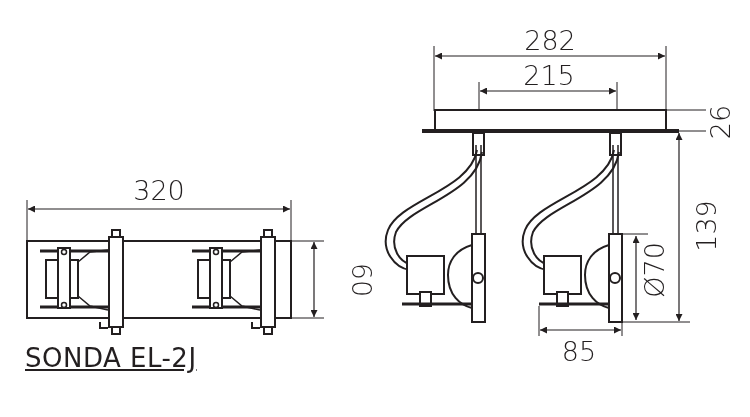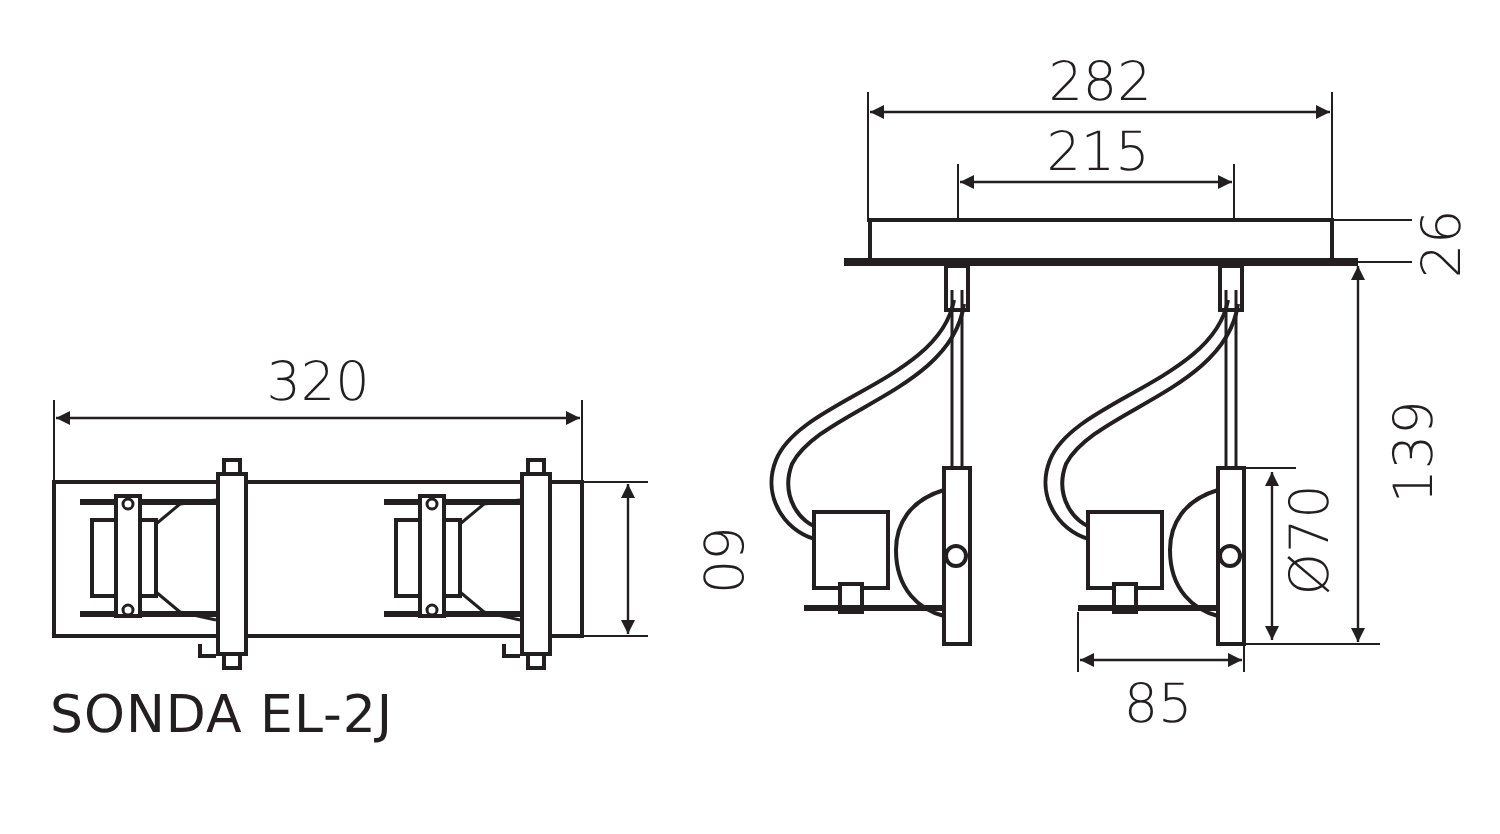--- a/index.html
+++ b/index.html
@@ -1,20 +1,20 @@
 <!DOCTYPE html>
 <html><head>
 <meta charset="utf-8">
 <style>
   html, body { margin: 0; padding: 0; background: #ffffff; }
   #stage { position: relative; width: 750px; height: 417px; overflow: hidden; background: #ffffff; }
   svg { position: absolute; left: 0; top: 0; }
   .dimtxt { font-family: "DejaVu Sans", sans-serif; font-weight: 300; fill: #231f20; }
   .title { position: absolute; left: 25px; top: 343px; font-family: "DejaVu Sans", sans-serif;
-           font-size: 26px; color: #231f20; letter-spacing: 0.5px; font-weight: normal; }
+           font-size: 26px; color: #231f20; letter-spacing: 0.5px; font-weight: normal; text-decoration: underline; }
 </style>
 </head>
 <body>
 
 <div id="stage">
 <svg width="750" height="417" viewBox="0 0 750 417" xmlns="http://www.w3.org/2000/svg">
   <defs>
     <marker id="arr" viewBox="0 0 10 10" refX="10" refY="5" markerWidth="10" markerHeight="7" orient="auto-start-reverse" markerUnits="userSpaceOnUse">
       <path d="M0,0 L10,5 L0,10 z" fill="#231f20"></path>
     </marker>

